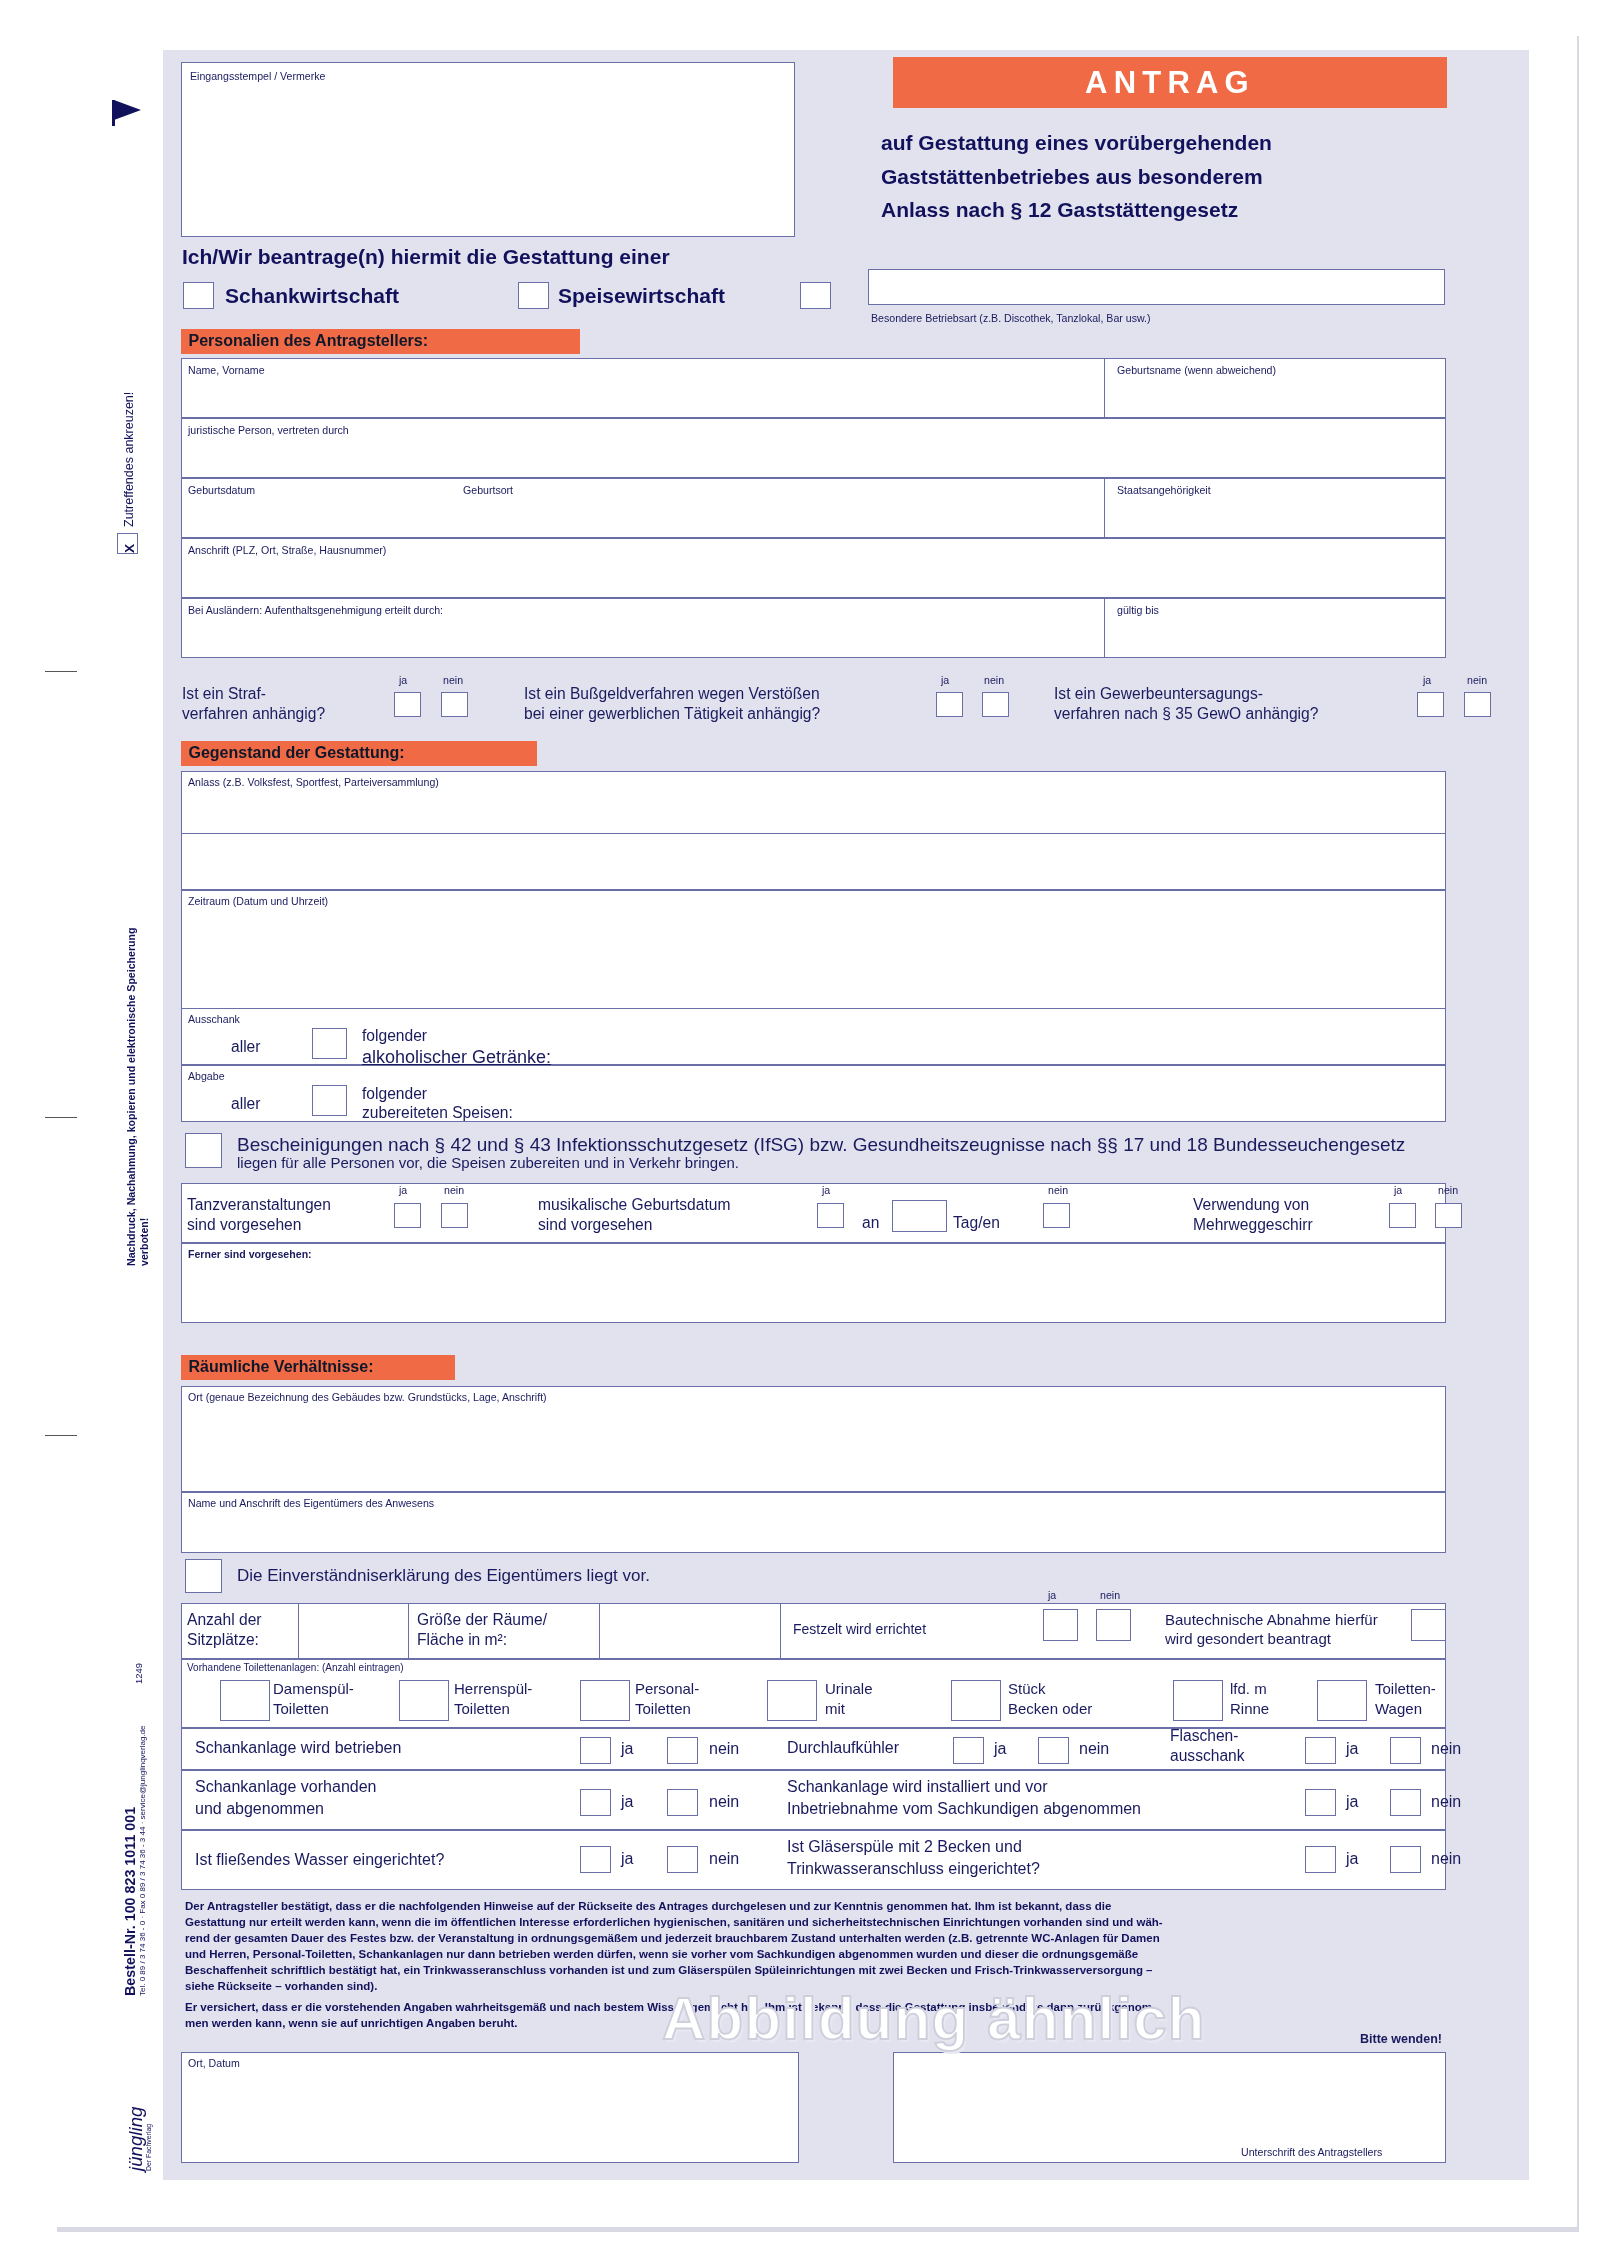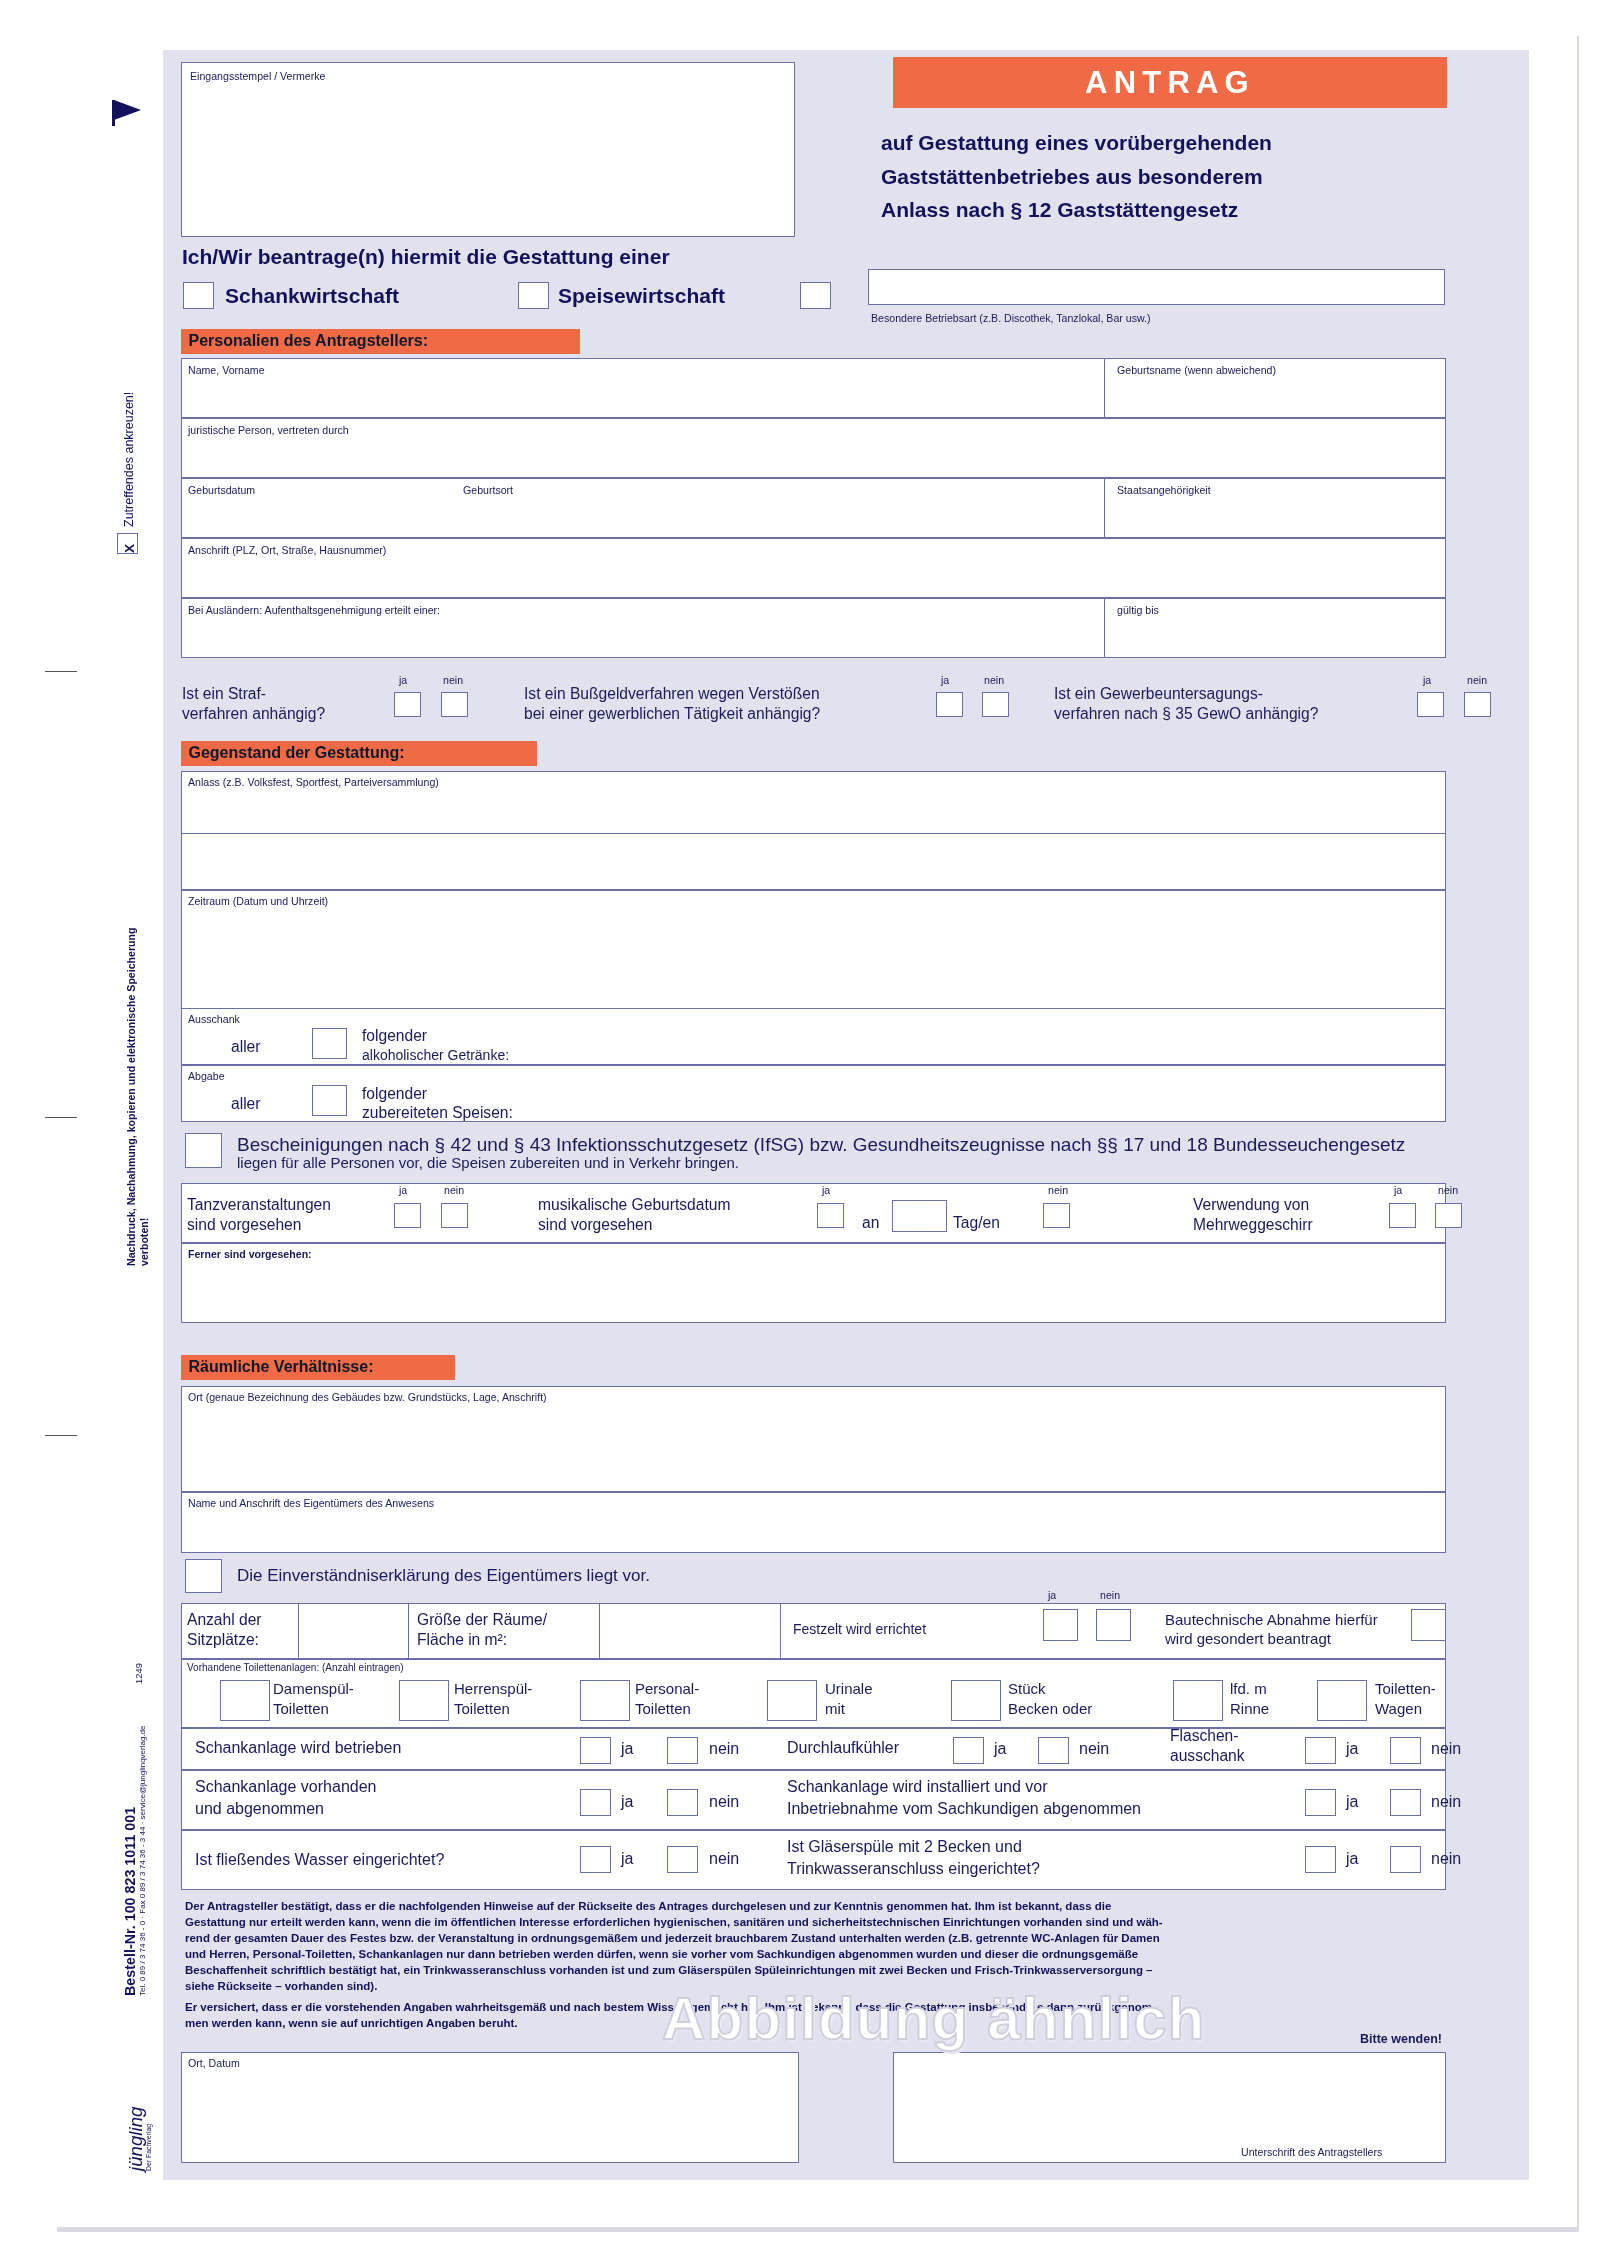--- a/index.html
+++ b/index.html
@@ -98,21 +98,21 @@
   <div class="fld" style="left:181px;top:478px;width:1265px;height:60px;"></div>
   <div class="lbl-sm" style="left:188px;top:484px;">Geburtsdatum</div>
   <div class="lbl-sm" style="left:463px;top:484px;">Geburtsort</div>
   <div class="thinline" style="left:1104px;top:478px;width:0.6px;height:60px;"></div>
   <div class="lbl-sm" style="left:1117px;top:484px;">Staatsangehörigkeit</div>
 
   <div class="fld" style="left:181px;top:538px;width:1265px;height:60px;"></div>
   <div class="lbl-sm" style="left:188px;top:544px;">Anschrift (PLZ, Ort, Straße, Hausnummer)</div>
 
   <div class="fld" style="left:181px;top:598px;width:1265px;height:60px;"></div>
-  <div class="lbl-sm" style="left:188px;top:604px;">Bei Ausländern: Aufenthaltsgenehmigung erteilt einer:</div>
+  <div class="lbl-sm" style="left:188px;top:604px;">Bei Ausländern: Aufenthaltsgenehmigung erteilt durch:</div>
   <div class="thinline" style="left:1104px;top:598px;width:0.6px;height:60px;"></div>
   <div class="lbl-sm" style="left:1117px;top:604px;">gültig bis</div>
 
   <div class="lbl" style="left:182px;top:685px;font-size:15.6px;">Ist ein Straf-</div>
   <div class="lbl" style="left:182px;top:705px;font-size:15.6px;">verfahren anhängig?</div>
   <div class="lbl-sm" style="left:399px;top:674px;">ja</div>
   <div class="lbl-sm" style="left:443px;top:674px;">nein</div>
   <div class="chk" style="left:394px;top:692px;"></div>
   <div class="chk" style="left:441px;top:692px;"></div>
 
@@ -137,21 +137,21 @@
   <div class="thinline" style="left:181px;top:833px;width:1265px;"></div>
 
   <div class="fld" style="left:181px;top:890px;width:1265px;height:119px;"></div>
   <div class="lbl-sm" style="left:188px;top:895px;">Zeitraum (Datum und Uhrzeit)</div>
 
   <div class="fld" style="left:181px;top:1008px;width:1265px;height:57px;"></div>
   <div class="lbl-sm" style="left:188px;top:1013px;">Ausschank</div>
   <div class="lbl" style="left:231px;top:1038px;font-size:15.6px;">aller</div>
   <div class="chk" style="left:312px;top:1028px;width:35px;height:31px;"></div>
   <div class="lbl" style="left:362px;top:1027px;font-size:15.6px;">folgender</div>
-  <div class="lbl" style="left:362px;top:1047px;font-size:14px;">alkoholischer Getränke:</div>
+  <div class="lbl" style="left:362px;top:1047px;font-size:18px;text-decoration:underline;">alkoholischer Getränke:</div>
 
   <div class="fld" style="left:181px;top:1065px;width:1265px;height:57px;"></div>
   <div class="lbl-sm" style="left:188px;top:1070px;">Abgabe</div>
   <div class="lbl" style="left:231px;top:1095px;font-size:15.6px;">aller</div>
   <div class="chk" style="left:312px;top:1085px;width:35px;height:31px;"></div>
   <div class="lbl" style="left:362px;top:1085px;font-size:15.6px;">folgender</div>
   <div class="lbl" style="left:362px;top:1104px;font-size:15.6px;">zubereiteten Speisen:</div>
 
   <div class="chk" style="left:185px;top:1133px;width:37px;height:35px;"></div>
   <div class="lbl" style="left:237px;top:1134px;font-size:19px;text-align:right;">Bescheinigungen nach § 42 und § 43 Infektionsschutzgesetz (IfSG) bzw. Gesundheitszeugnisse nach §§ 17 und 18 Bundesseuchengesetz</div>

